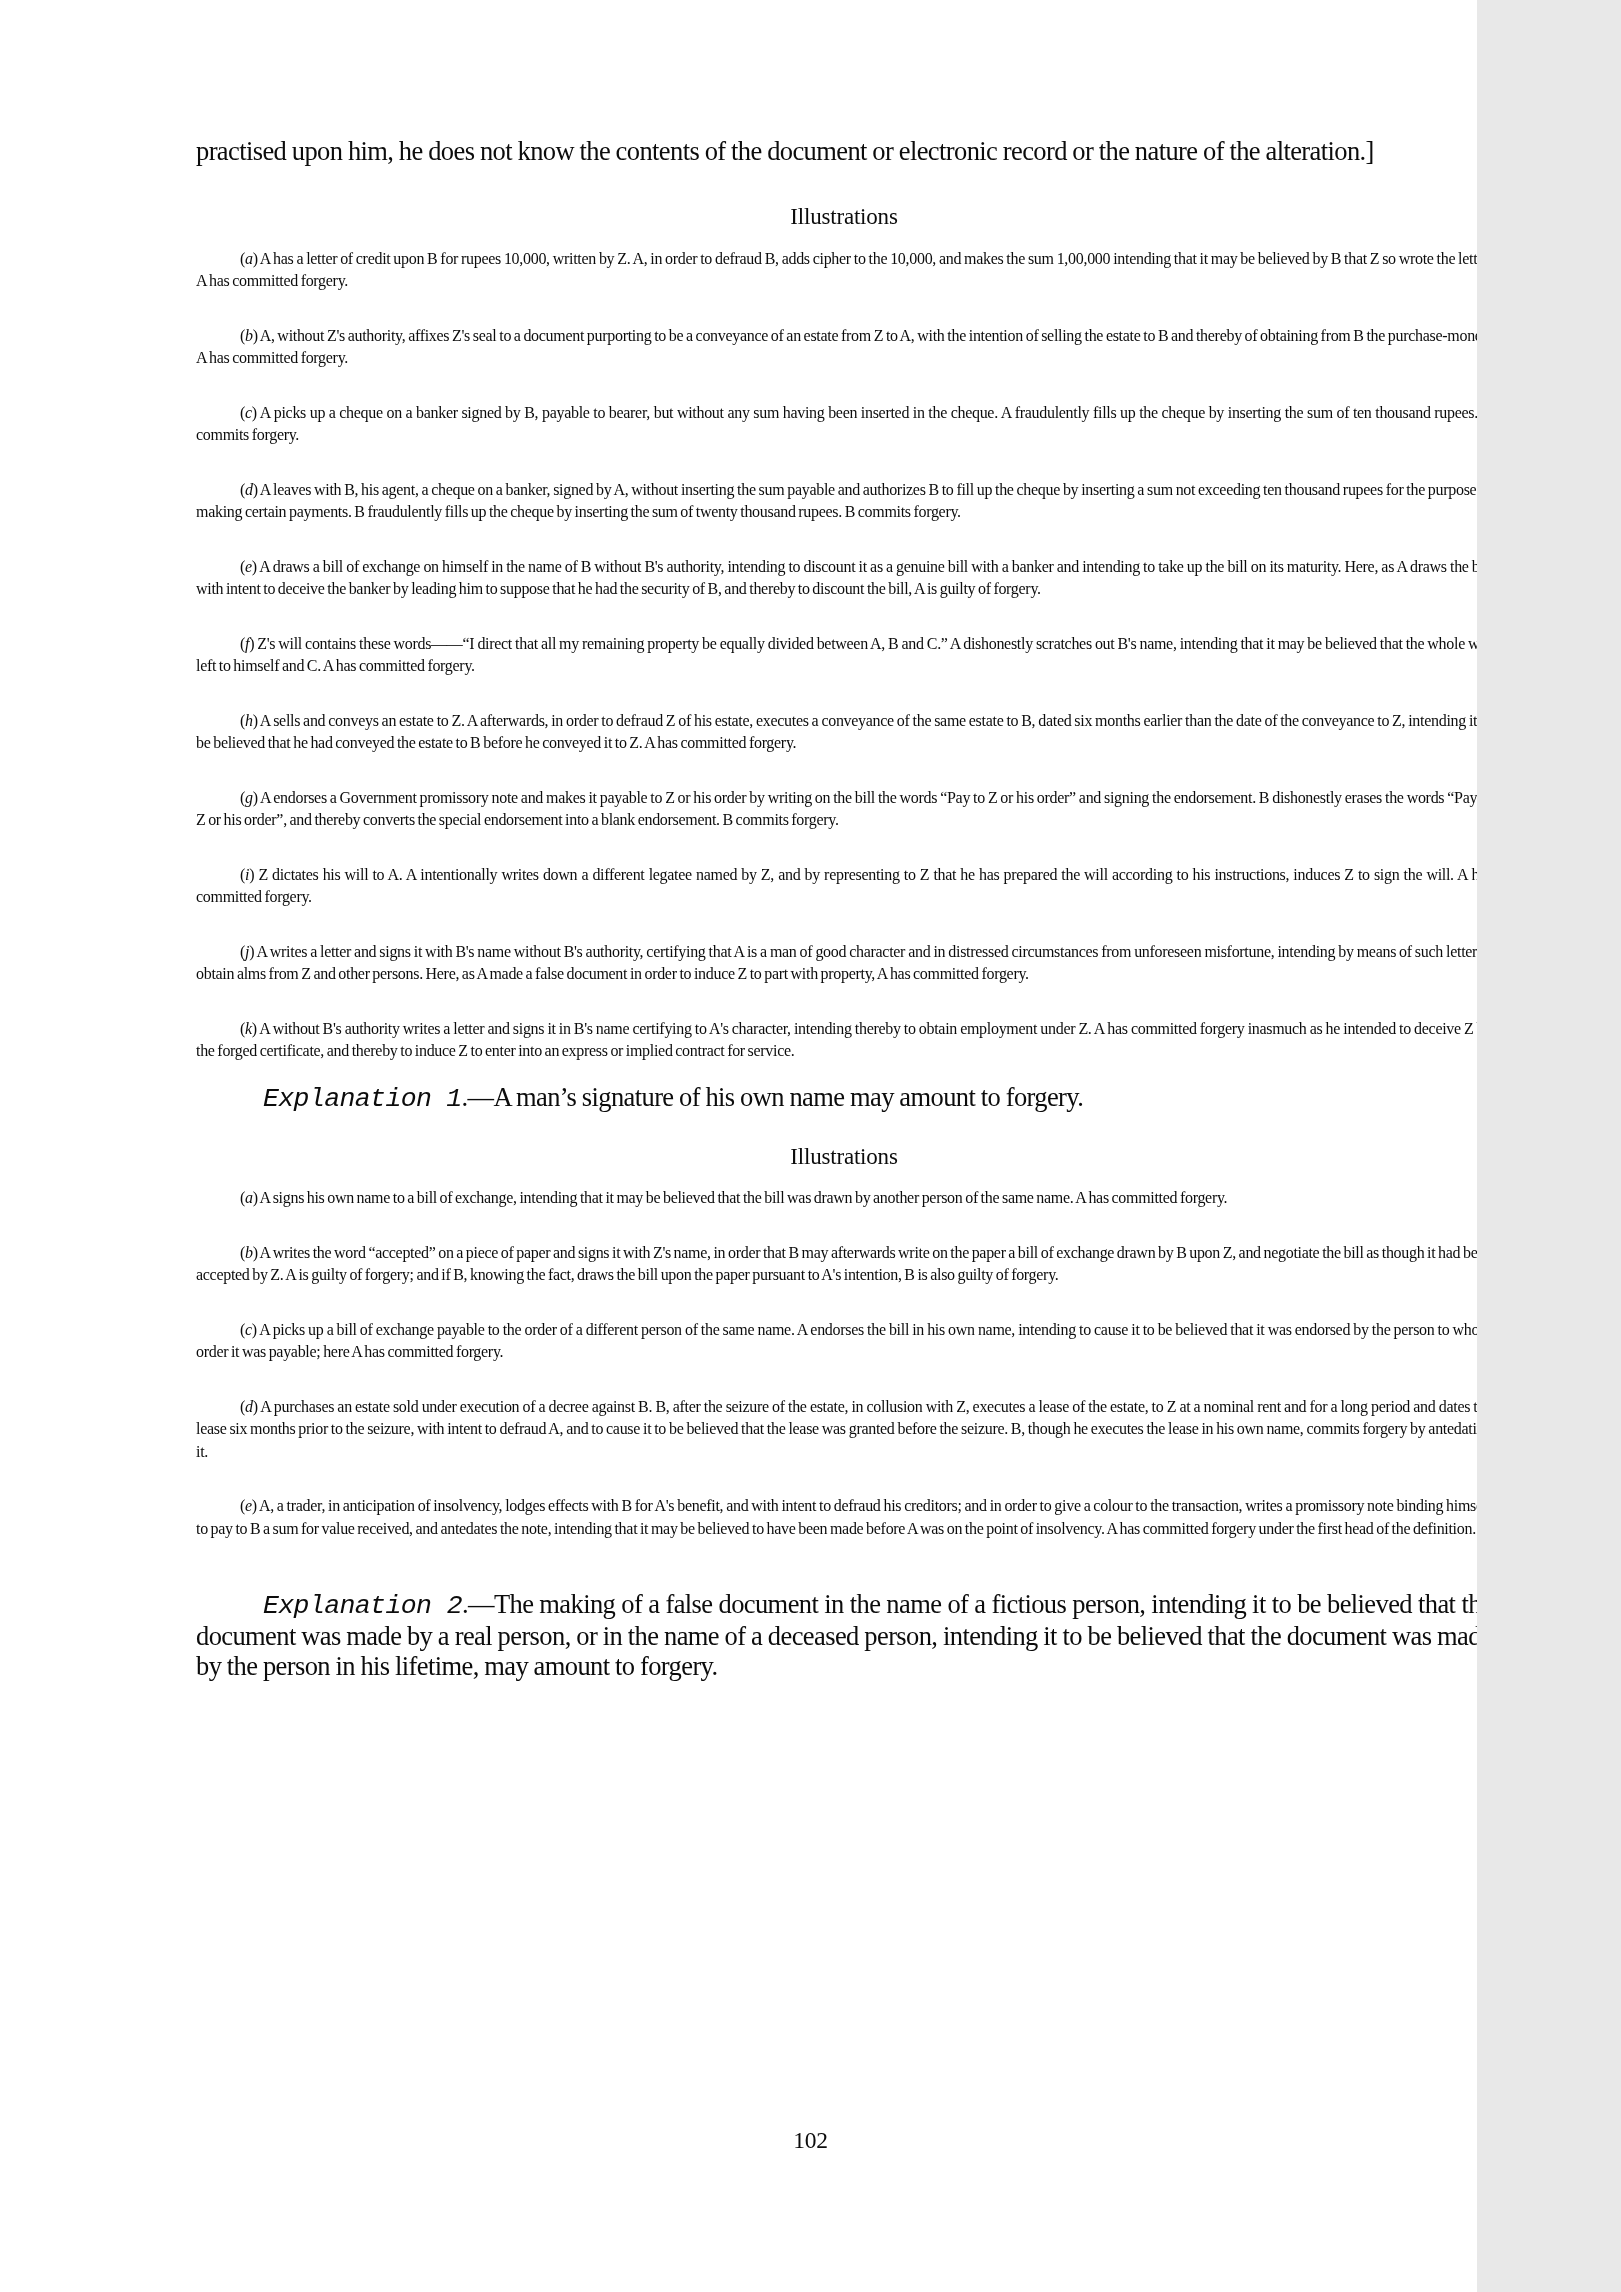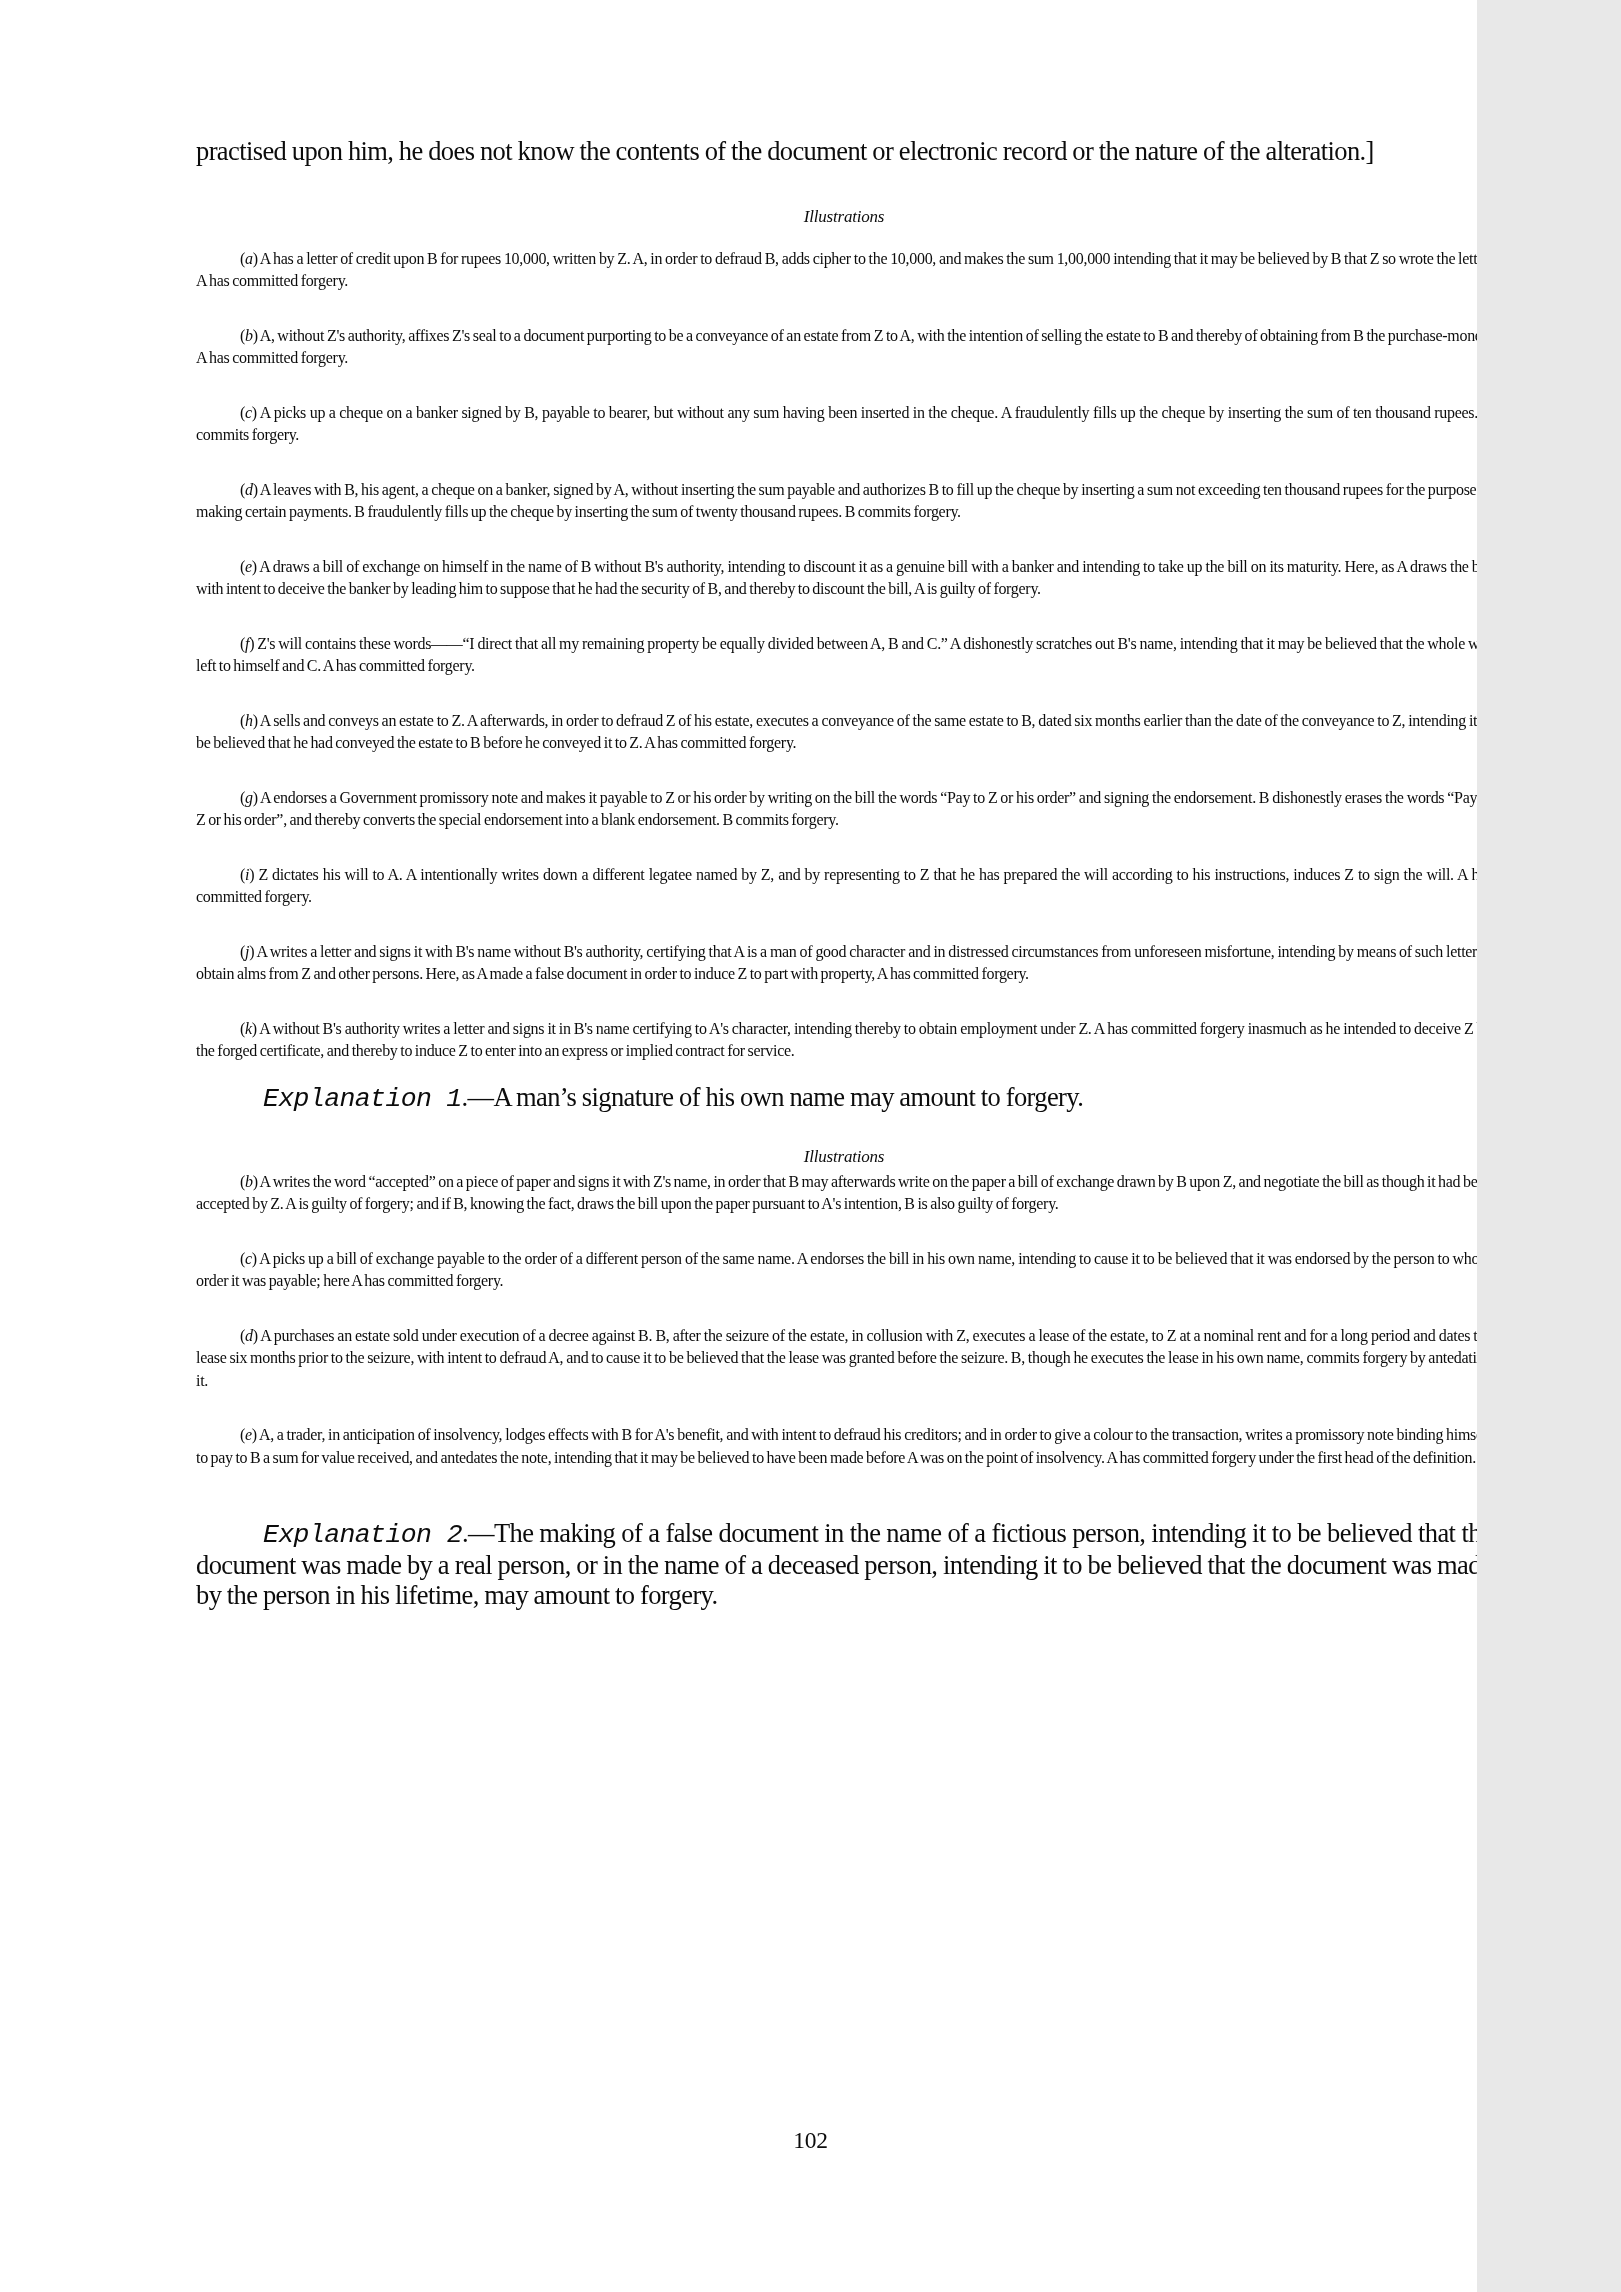--- a/index.html
+++ b/index.html
@@ -20,22 +20,21 @@
   p{margin:0;}
   .main{
     font-size:26.5px;
     line-height:30px;
     text-align:justify;
     letter-spacing:-0.6px;
     word-spacing:-0.5px;
   }
   .opening{margin-top:136px;}
   .ihead{
-    font-style:italic;
-    font-size:17px;
+    font-size:23px;
     line-height:29px;
     text-align:center;
     letter-spacing:-0.2px;
   }
   .ihead.first{margin-top:36px;}
   .ihead.second{margin-top:27.4px;}
   .illus{
     font-size:16px;
     line-height:22.5px;
     text-align:justify;
@@ -91,20 +90,21 @@
     <p class="illus"><span class="lab">(<i>i</i>)</span> <span>Z dictates his will to A. A intentionally writes down a different legatee named by Z, and by representing to Z that he has prepared the will according to his instructions, induces Z to sign the will. A has committed forgery.</span></p>
 
     <p class="illus"><span class="lab">(<i>j</i>)</span> <span>A writes a letter and signs it with B's name without B's authority, certifying that A is a man of good character and in distressed circumstances from unforeseen misfortune, intending by means of such letter to obtain alms from Z and other persons. Here, as A made a false document in order to induce Z to part with property, A has committed forgery.</span></p>
 
     <p class="illus"><span class="lab">(<i>k</i>)</span> <span>A without B's authority writes a letter and signs it in B's name certifying to A's character, intending thereby to obtain employment under Z. A has committed forgery inasmuch as he intended to deceive Z by the forged certificate, and thereby to induce Z to enter into an express or implied contract for service.</span></p>
 
     <p class="main expl one"><span class="elabel">Explanation 1</span><span>.—</span><span>A man’s signature of his own name may amount to forgery.</span></p>
 
     <p class="ihead second">Illustrations</p>
 
+    <p class="illus after-head"><span class="lab">(<i>a</i>)</span> <span>A signs his own name to a bill of exchange, intending that it may be believed that the bill was drawn by another person of the same name. A has committed forgery.</span></p>
 
     <p class="illus"><span class="lab">(<i>b</i>)</span> <span>A writes the word “accepted” on a piece of paper and signs it with Z's name, in order that B may afterwards write on the paper a bill of exchange drawn by B upon Z, and negotiate the bill as though it had been accepted by Z. A is guilty of forgery; and if B, knowing the fact, draws the bill upon the paper pursuant to A's intention, B is also guilty of forgery.</span></p>
 
     <p class="illus"><span class="lab">(<i>c</i>)</span> <span>A picks up a bill of exchange payable to the order of a different person of the same name. A endorses the bill in his own name, intending to cause it to be believed that it was endorsed by the person to whose order it was payable; here A has committed forgery.</span></p>
 
     <p class="illus"><span class="lab">(<i>d</i>)</span> <span>A purchases an estate sold under execution of a decree against B. B, after the seizure of the estate, in collusion with Z, executes a lease of the estate, to Z at a nominal rent and for a long period and dates the lease six months prior to the seizure, with intent to defraud A, and to cause it to be believed that the lease was granted before the seizure. B, though he executes the lease in his own name, commits forgery by antedating it.</span></p>
 
     <p class="illus"><span class="lab">(<i>e</i>)</span> <span>A, a trader, in anticipation of insolvency, lodges effects with B for A's benefit, and with intent to defraud his creditors; and in order to give a colour to the transaction, writes a promissory note binding himself to pay to B a sum for value received, and antedates the note, intending that it may be believed to have been made before A was on the point of insolvency. A has committed forgery under the first head of the definition.</span></p>
 
     <p class="main expl two"><span class="elabel">Explanation 2</span><span>.—</span><span>The making of a false document in the name of a fictious person, intending it to be believed that the document was made by a real person, or in the name of a deceased person, intending it to be believed that the document was made by the person in his lifetime, may amount to forgery.</span></p>

